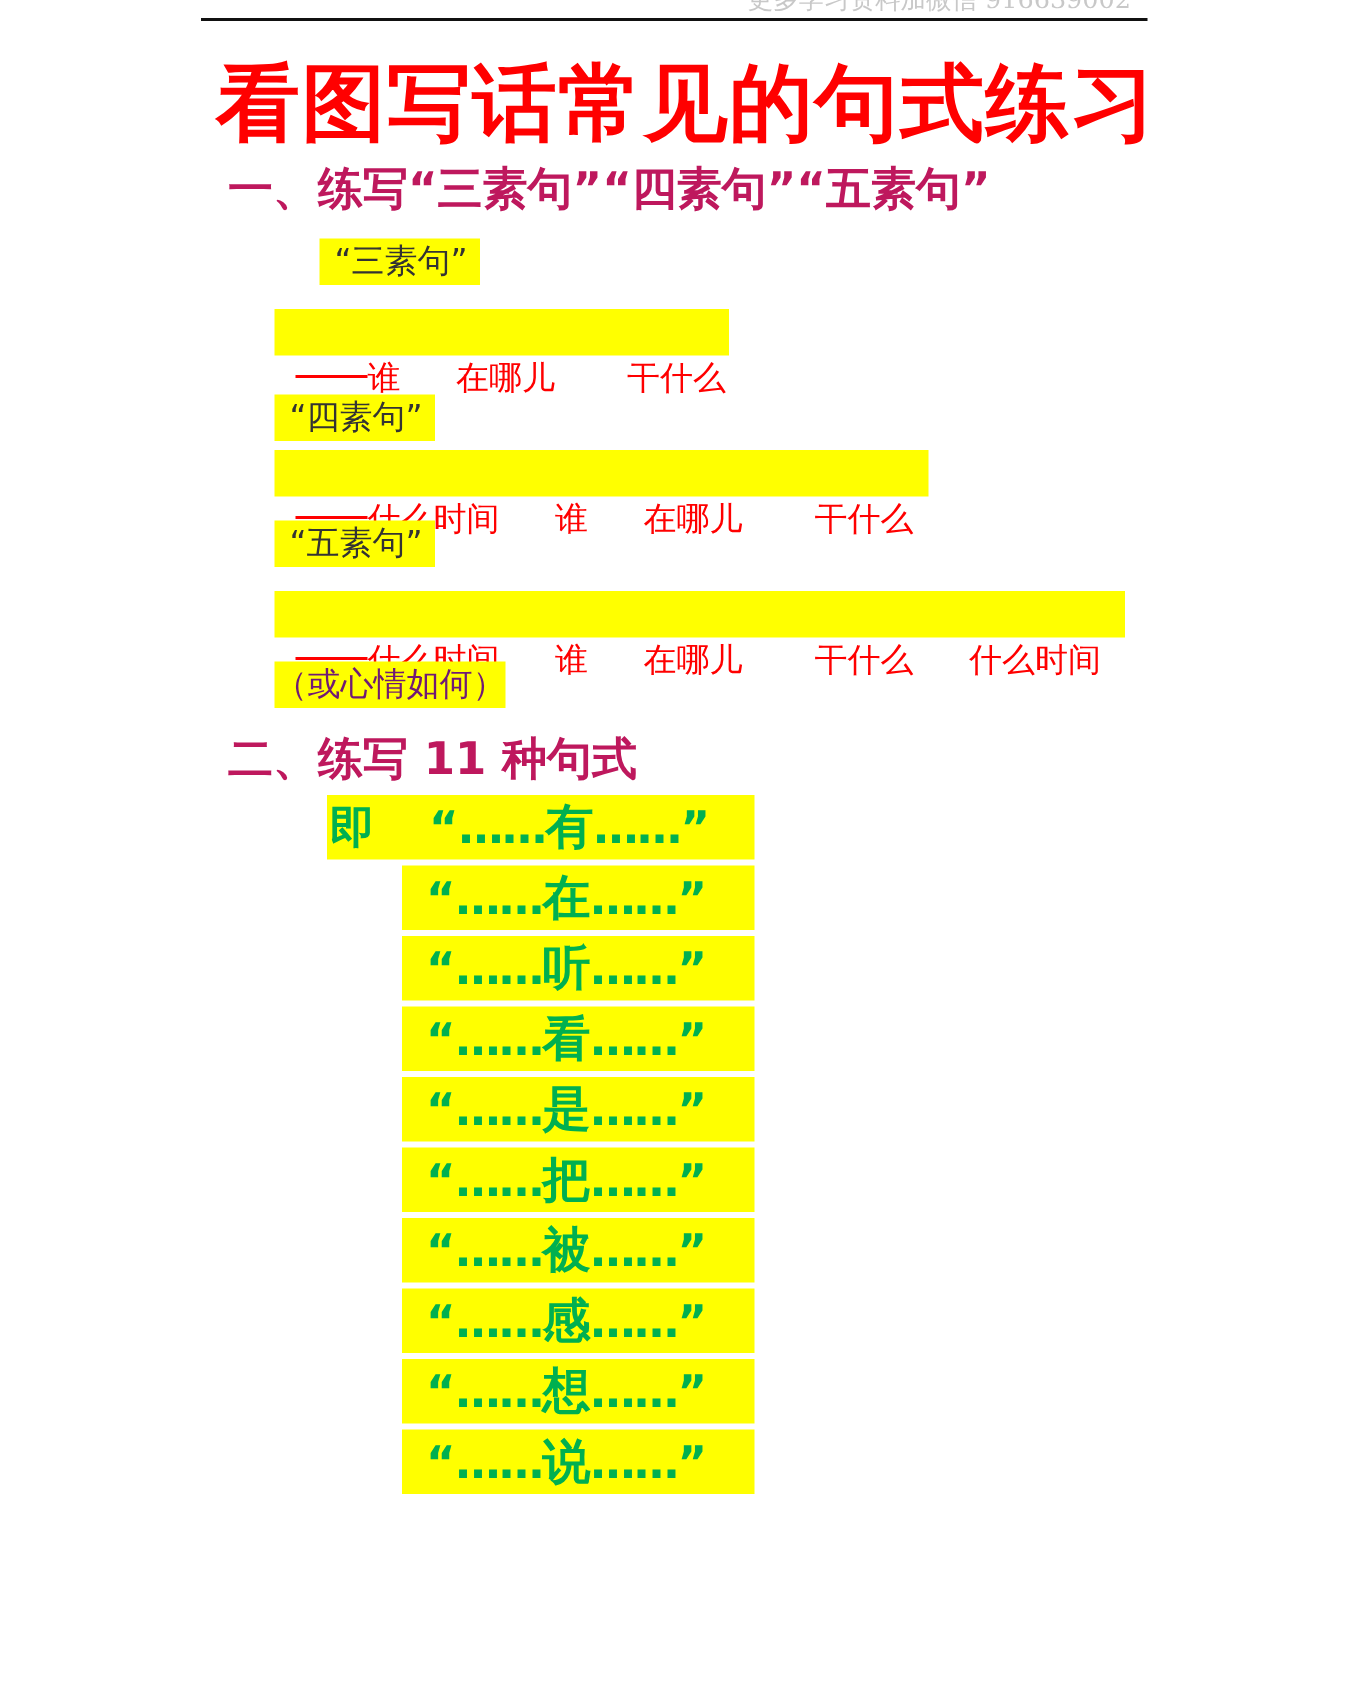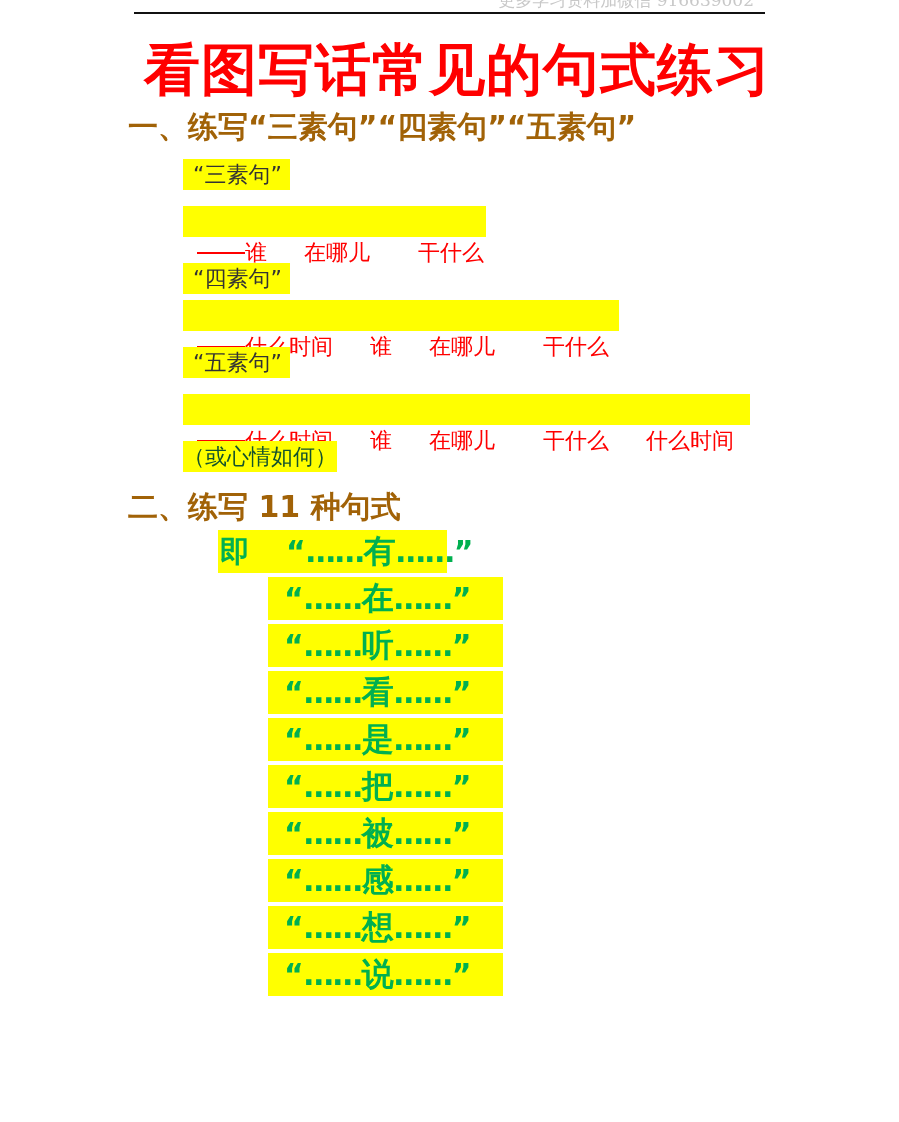--- a/index.html
+++ b/index.html
@@ -38,42 +38,42 @@
       top: 37px;
       font-size: 56px;
       font-weight: bold;
       color: #ff0000;
       line-height: 66px;
       letter-spacing: 1px;
       white-space: nowrap;
     }
     .section-heading {
       position: absolute;
-      left: 128px;
+      left: 152px;
       font-size: 30px;
       font-weight: bold;
-      color: #a16207;
+      color: #be185d;
       white-space: nowrap;
       line-height: 38px;
     }
     .h1 { top: 108px; }
     .h2 { top: 488px; }
 
     .hl {
       position: absolute;
       left: 183px;
       height: 31px;
       background: #ffff00;
       font-size: 22px;
       line-height: 31px;
       white-space: pre;
     }
     .hl.label { color: #333333; padding-left: 10px; padding-right: 8px; }
     .hl.elements { color: #ff0000; }
-    .hl.note { color: #14532d; }
+    .hl.note { color: #701a75; }
 
     .dash {
       display: inline-block;
       width: 48px;
       height: 2px;
       background: #ff0000;
       vertical-align: middle;
       margin-top: -3px;
     }
     .gap { display: inline-block; }
@@ -101,39 +101,39 @@
 </head>
 <body>
 
 <div class="header-note">更多学习资料加微信 916639002</div>
 <div class="header-rule"></div>
 
 <div class="title">看图写话常见的句式练习</div>
 
 <div class="section-heading h1">一、练写“三素句”“四素句”“五素句”</div>
 
-<div class="hl label" style="top:159px;">“三素句”</div>
+<div class="hl label" style="top:159px;margin-left:30px;">“三素句”</div>
 <div class="hl elements" style="top:206px; width:303px;">
   <span class="dash"></span><span>谁</span><span class="gap" style="width:37px;"></span><span>在哪儿</span><span class="gap" style="width:48px;"></span><span>干什么</span>
 </div>
 
 <div class="hl label" style="top:263px;">“四素句”</div>
 <div class="hl elements" style="top:300px; width:436px;">
   <span class="dash"></span><span>什么时间</span><span class="gap" style="width:37px;"></span><span>谁</span><span class="gap" style="width:37px;"></span><span>在哪儿</span><span class="gap" style="width:48px;"></span><span>干什么</span>
 </div>
 
 <div class="hl label" style="top:347px;text-align:right;">“五素句”</div>
 <div class="hl elements" style="top:394px; width:567px;">
   <span class="dash"></span><span>什么时间</span><span class="gap" style="width:37px;"></span><span>谁</span><span class="gap" style="width:37px;"></span><span>在哪儿</span><span class="gap" style="width:48px;"></span><span>干什么</span><span class="gap" style="width:37px;"></span><span>什么时间</span>
 </div>
 <div class="hl note" style="top:441px;">（或心情如何）</div>
 
 <div class="section-heading h2">二、练写 11 种句式</div>
 
-<div class="pattern" style="left:218px; top:530px; width:229px;">
+<div class="pattern" style="left:218px; top:530px; width:285px;">
   <span class="prefix">即</span><span class="q-open">“</span><span class="dots">……</span><span class="kw">有</span><span class="dots">……</span><span>”</span>
 </div>
 
 <div class="pattern" style="left:268px; top:577px; width:235px; padding-left:16px;">
   <span>“</span><span class="dots">……</span><span class="kw">在</span><span class="dots">……</span><span>”</span>
 </div>
 
 <div class="pattern" style="left:268px; top:624px; width:235px; padding-left:16px;">
   <span>“</span><span class="dots">……</span><span class="kw">听</span><span class="dots">……</span><span>”</span>
 </div>

